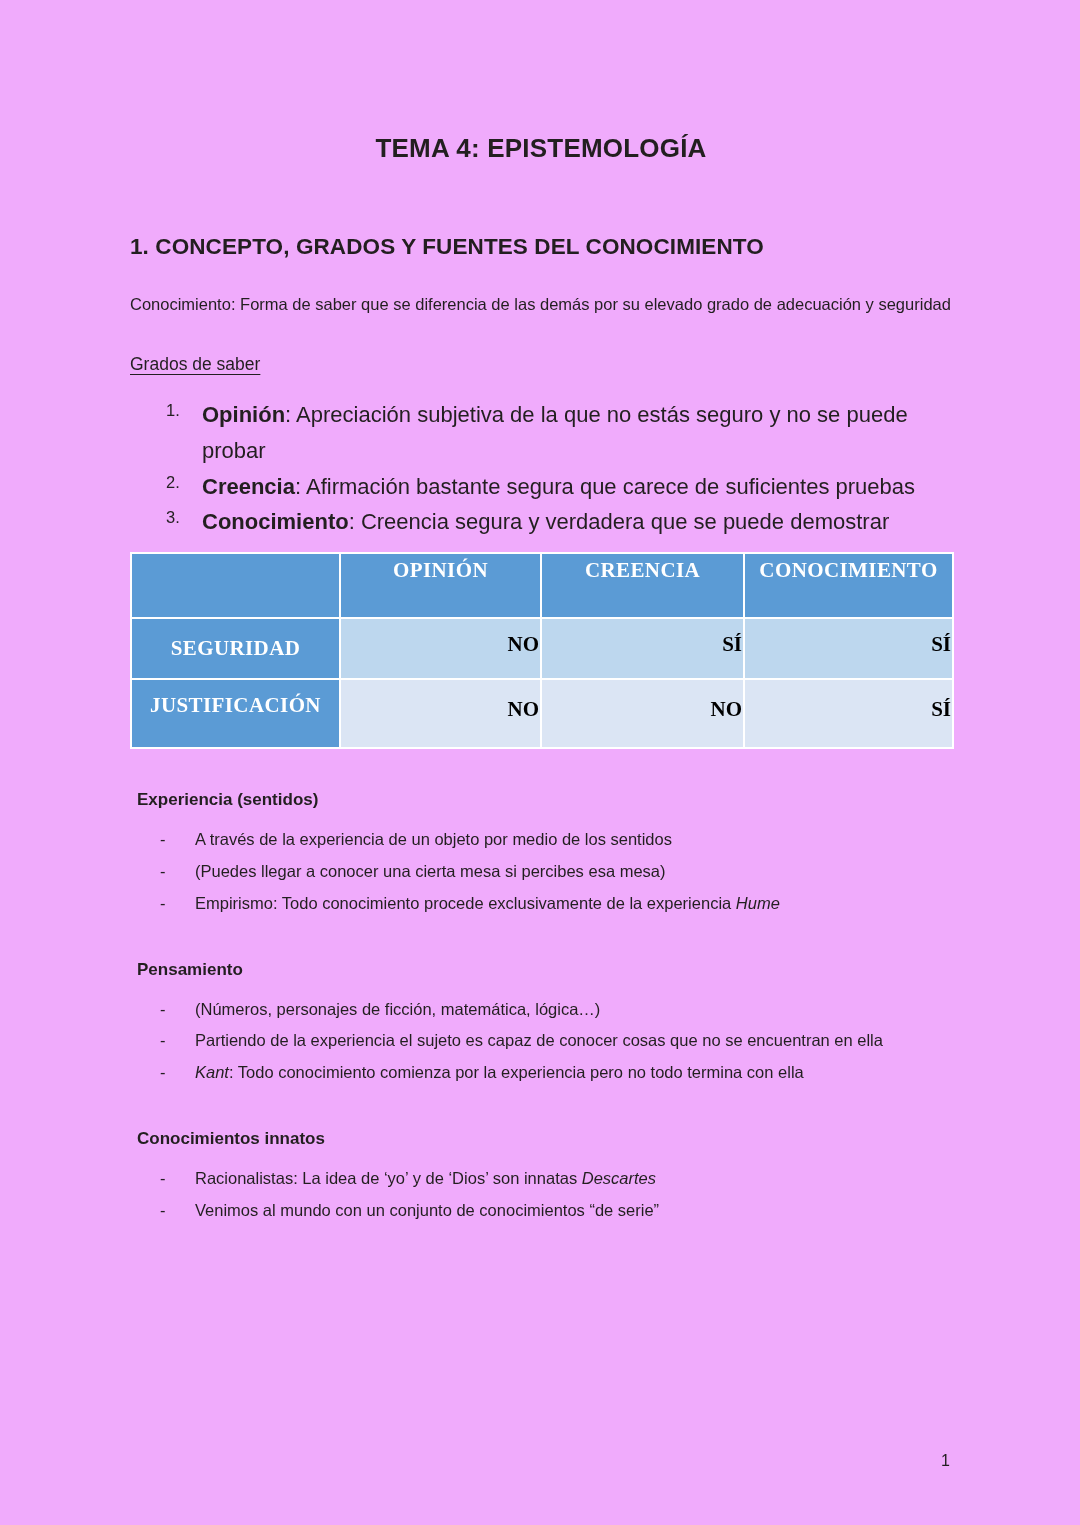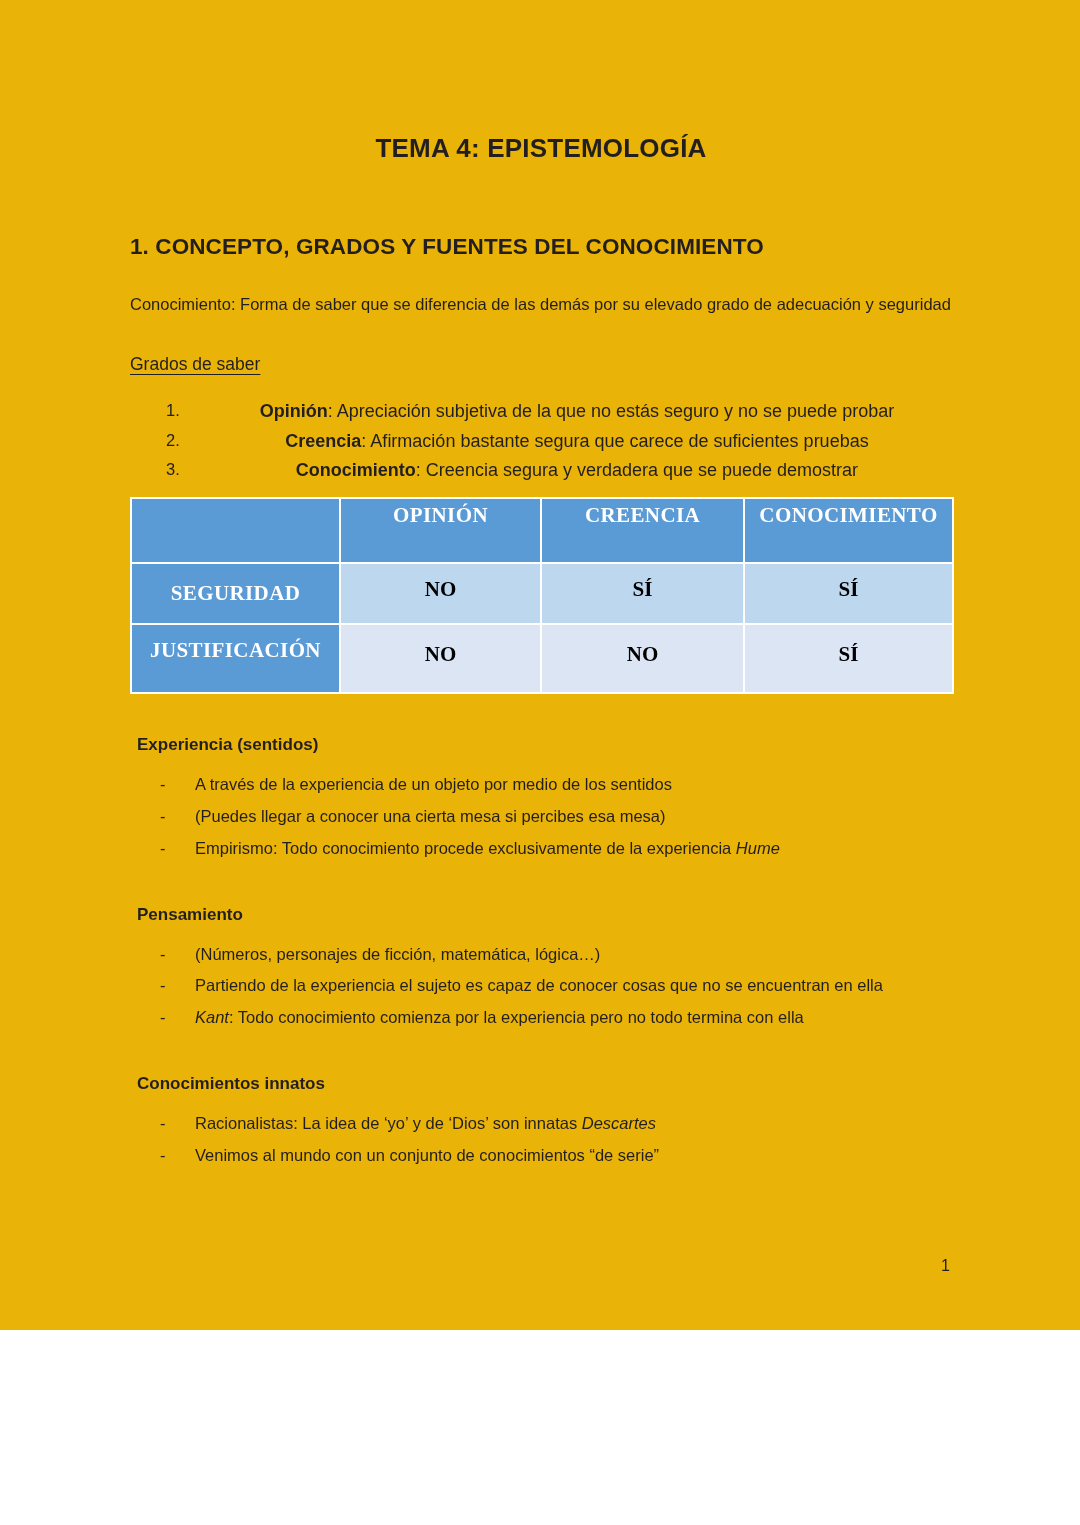--- a/index.html
+++ b/index.html
@@ -7,22 +7,22 @@
     padding: 0;
     background: #ffffff;
   }
   body {
     font-family: "Liberation Sans", sans-serif;
     color: #231f20;
   }
   .page {
     position: relative;
     width: 1080px;
-    height: 1330px;
-    background: #eab308;
+    height: 1525px;
+    background: #f0abfc;
     box-sizing: border-box;
     overflow: hidden;
   }
   .content {
     position: absolute;
     left: 130px;
     top: 0;
     width: 822px;
   }
 
@@ -65,25 +65,24 @@
 
   ol.numlist {
     margin: 0;
     padding: 22px 0 0 0;
     list-style: none;
     counter-reset: numitem;
   }
   ol.numlist > li {
     position: relative;
     counter-increment: numitem;
-    font-size: 18px;
+    font-size: 22px;
     line-height: 1.62;
     padding-left: 72px;
     color: #231f20;
-    text-align: center;
   }
   ol.numlist > li::before {
     content: counter(numitem) ".";
     position: absolute;
     left: 36px;
     width: 22px;
     text-align: left;
     font-size: 16.5px;
     color: #231f20;
   }
@@ -124,21 +123,21 @@
     background: #5b9bd5;
     color: #ffffff;
     height: 50px;
     letter-spacing: 0.4px;
   }
   table.grid tbody tr.r1 td { background: #bdd7ee; color: #000000; }
   table.grid tbody tr.r2 td { background: #dbe5f4; color: #000000; }
   table.grid tbody tr.r1 th.rowhead,
   table.grid tbody tr.r2 th.rowhead { background: #5b9bd5; }
   table.grid tbody tr.r2 th.rowhead { padding-bottom: 16px; }
-  table.grid tbody td { height: 50px; padding-bottom: 8px; }
+  table.grid tbody td { height: 50px; padding-bottom: 8px; text-align: right; }
   table.grid tbody tr.r2 td { height: 53px; }
 
   .bold-label {
     font-size: 17px;
     font-weight: 700;
     margin: 7px;
     padding-top: 36px;
     color: #231f20;
   }
 

